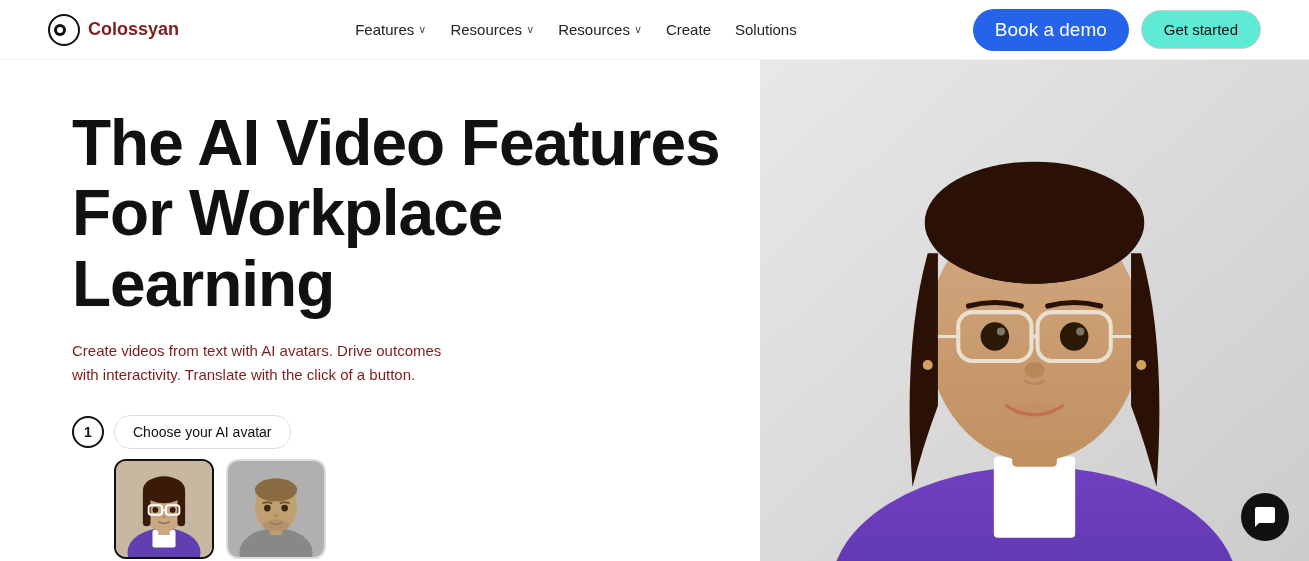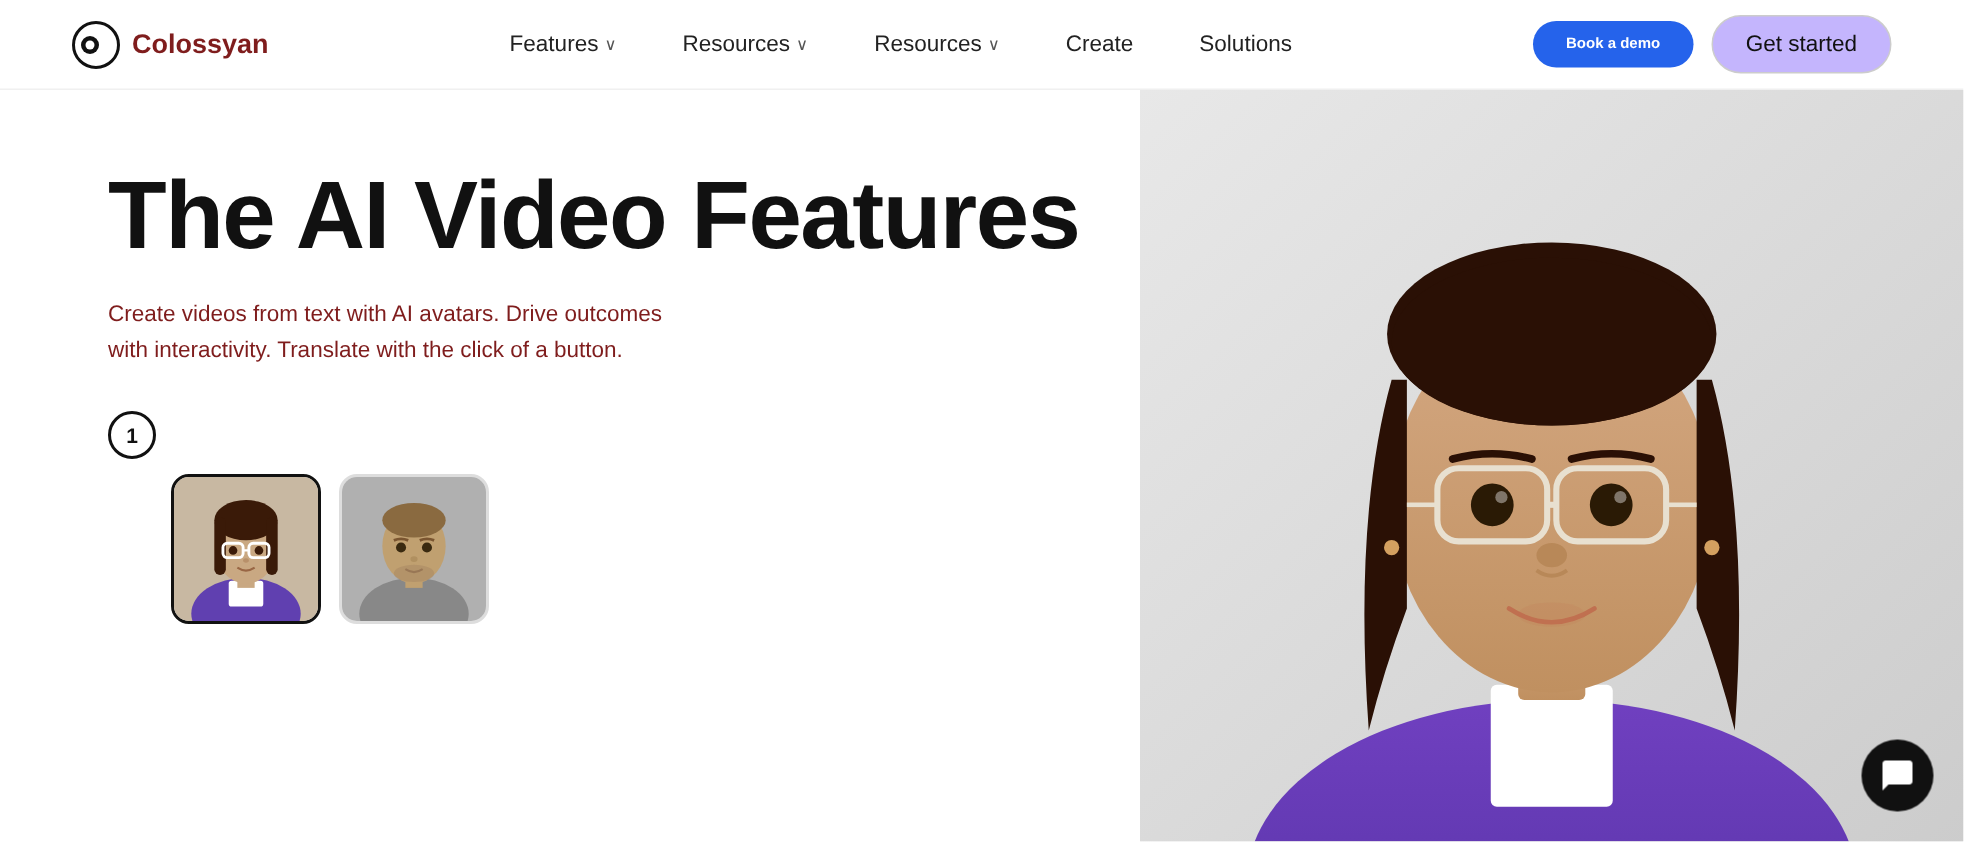--- a/index.html
+++ b/index.html
@@ -32,21 +32,21 @@
       font-size: 18px;
       color: #7f1d1d;
     }
     .logo-icon {
       width: 32px;
       height: 32px;
     }
     .nav-links {
       display: flex;
       align-items: center;
-      gap: 44px;
+      gap: 24px;
       list-style: none;
     }
     .nav-links li a {
       text-decoration: none;
       color: #222;
       font-size: 15px;
       display: flex;
       align-items: center;
       gap: 4px;
     }
@@ -58,26 +58,26 @@
       display: flex;
       align-items: center;
       gap: 12px;
     }
     .btn-demo {
       background: #2563eb;
       color: #fff;
       border: none;
       padding: 10px 22px;
       border-radius: 24px;
-      font-size: 10px;
-      font-weight: 700;
+      font-size: 19px;
+      font-weight: 400;
       cursor: pointer;
     }
     .btn-start {
-      background: #c4b5fd;
+      background: #5eead4;
       color: #111;
       border: 1.5px solid #ccc;
       padding: 10px 22px;
       border-radius: 24px;
       font-size: 15px;
       font-weight: 500;
       cursor: pointer;
     }
 
     
@@ -267,26 +267,28 @@
   <div class="nav-actions">
     <button class="btn-demo">Book a demo</button>
     <button class="btn-start">Get started</button>
   </div>
 </nav>
 
 <div class="hero">
   <div class="hero-left">
     <h1 class="hero-title">
       <span>The AI Video Features</span><br>
+      <span>For Workplace Learning</span>
     </h1>
     <p class="hero-subtitle">Create videos from text with AI avatars. Drive outcomes with interactivity. Translate with the click of a button.</p>
 
     <div class="step-section">
       <div class="step-header">
         <div class="step-number">1</div>
+        <div class="step-label">Choose your AI avatar</div>
       </div>
 
       <div class="avatar-row">
 
         <div class="avatar-card selected">
           <svg viewBox="0 0 100 100" xmlns="http://www.w3.org/2000/svg" width="100" height="100">
 
             <rect width="100" height="100" fill="#c8b8a2"></rect>
 
             <ellipse cx="50" cy="95" rx="38" ry="25" fill="#6040b0"></ellipse>

